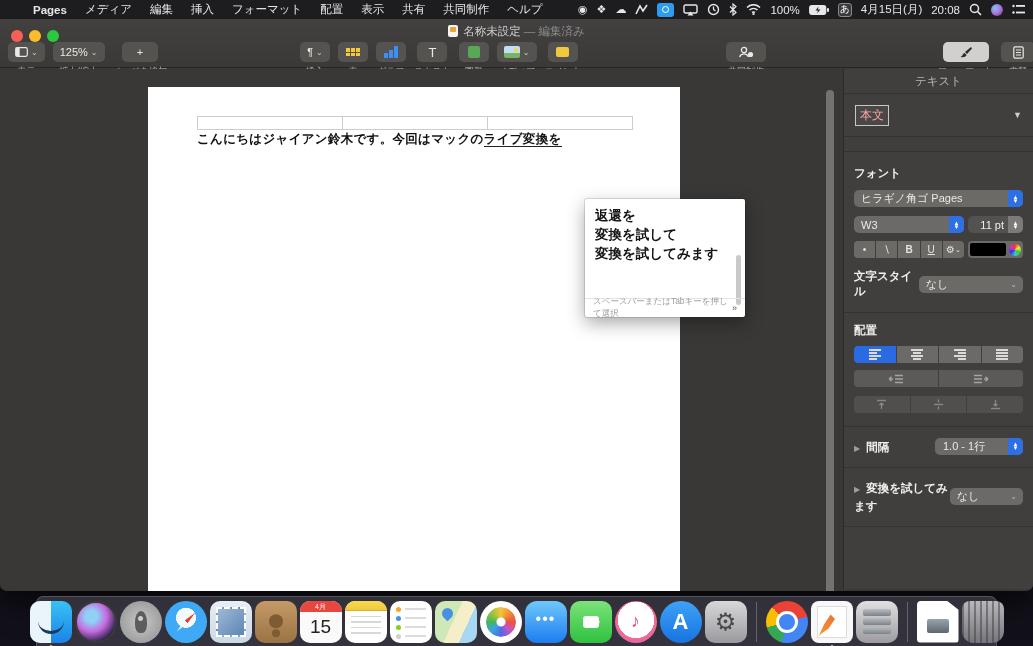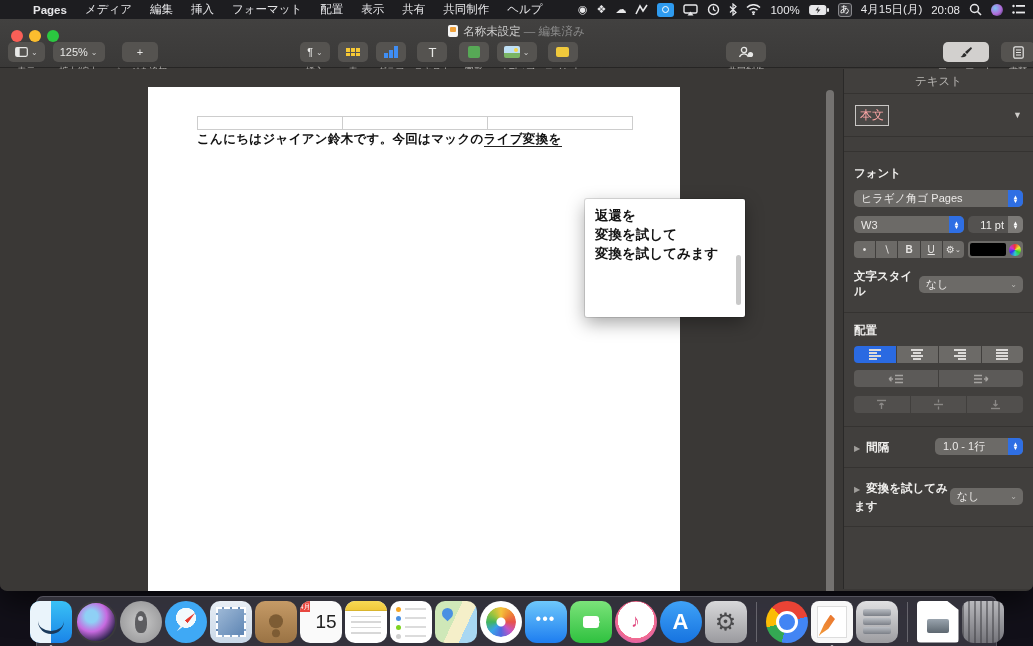--- a/index.html
+++ b/index.html
@@ -149,21 +149,21 @@
   .rocket::after { content:""; position:absolute; top:5px; left:3.5px; width:5px; height:5px; background:#cfcfd2; border-radius:50%; }
   .safari { background:radial-gradient(circle at 50% 40%, #f2fafd 0 30%, #3fa9f5 31% 100%); position:relative; }
   .needle { position:absolute; left:50%; top:50%; width:4px; height:26px; transform:translate(-50%,-50%) rotate(45deg);
     background:linear-gradient(#e6392f 50%, #f7f7f7 50%); clip-path:polygon(50% 0,100% 50%,50% 100%,0 50%); }
   .mail { background:linear-gradient(#e8eef5,#c9d8e8); position:relative; }
   .mail::after { content:""; position:absolute; inset:6px; background:linear-gradient(135deg,#9db8d6,#5f86b4);
     border:2px dashed #fff; }
   .contacts { background:linear-gradient(#c59a66,#9a7344); position:relative; }
   .contacts::after { content:""; position:absolute; left:50%; top:50%; transform:translate(-50%,-55%);
     width:14px; height:14px; border-radius:50%; background:#7d5c34; box-shadow:0 12px 0 -3px #7d5c34; }
-  .calendar { background:#fafafa; overflow:hidden; display:flex; flex-direction:row; }
+  .calendar { background:#fafafa; overflow:hidden; display:flex; flex-direction:column; }
   .cal-top { height:11px; background:#e8473f; color:#fff; font-size:7px; text-align:center; line-height:11px; }
   .cal-day { flex:1; display:flex; align-items:center; justify-content:center; font-size:19px; color:#222; }
   .notes { background:#fff; overflow:hidden; }
   .notes-top { height:10px; background:linear-gradient(#f7d954,#f0c93c); border-bottom:1px solid #d9b52e; }
   .notes-lines { padding:5px 6px; display:flex; flex-direction:column; gap:4px; }
   .notes-lines i { height:1.5px; background:#d8d8d8; }
   .reminders { background:#fff; padding:6px 6px; display:flex; flex-direction:column; gap:4px; }
   .reminders .r { display:flex; align-items:center; gap:4px; }
   .reminders .d { width:5px; height:5px; border-radius:50%; }
   .reminders i { flex:1; height:1.5px; background:#dcdcdc; }
@@ -424,20 +424,24 @@
         <span>こんにちはジャイアン鈴木です。今回はマックの</span><span class="composing">ライブ変換を</span>
       </div>
 
       <div id="ime">
         <div class="cands">
           <div class="cand">返還を</div>
           <div class="cand">変換を試して</div>
           <div class="cand">変換を試してみます</div>
         </div>
         <div class="sb"></div>
+        <div class="foot">
+          <span class="hint">スペースバーまたはTabキーを押して選択</span>
+          <span class="more">»</span>
+        </div>
       </div>
     </div>
     <div id="doc-scrollbar"></div>
   </div>
 
   <div id="sidebar">
     <div id="sb-header">テキスト</div>
 
     <div id="para-row">
       <span id="para-style">本文</span>

